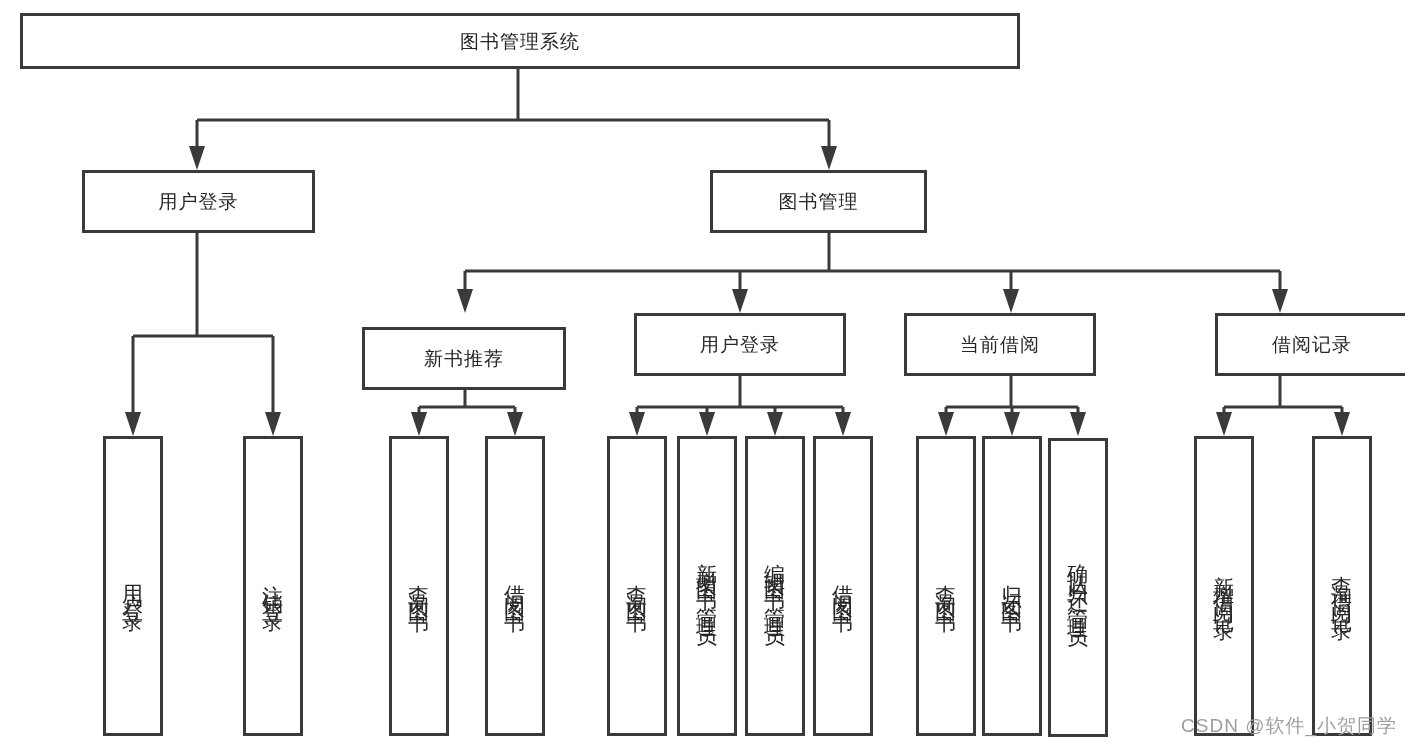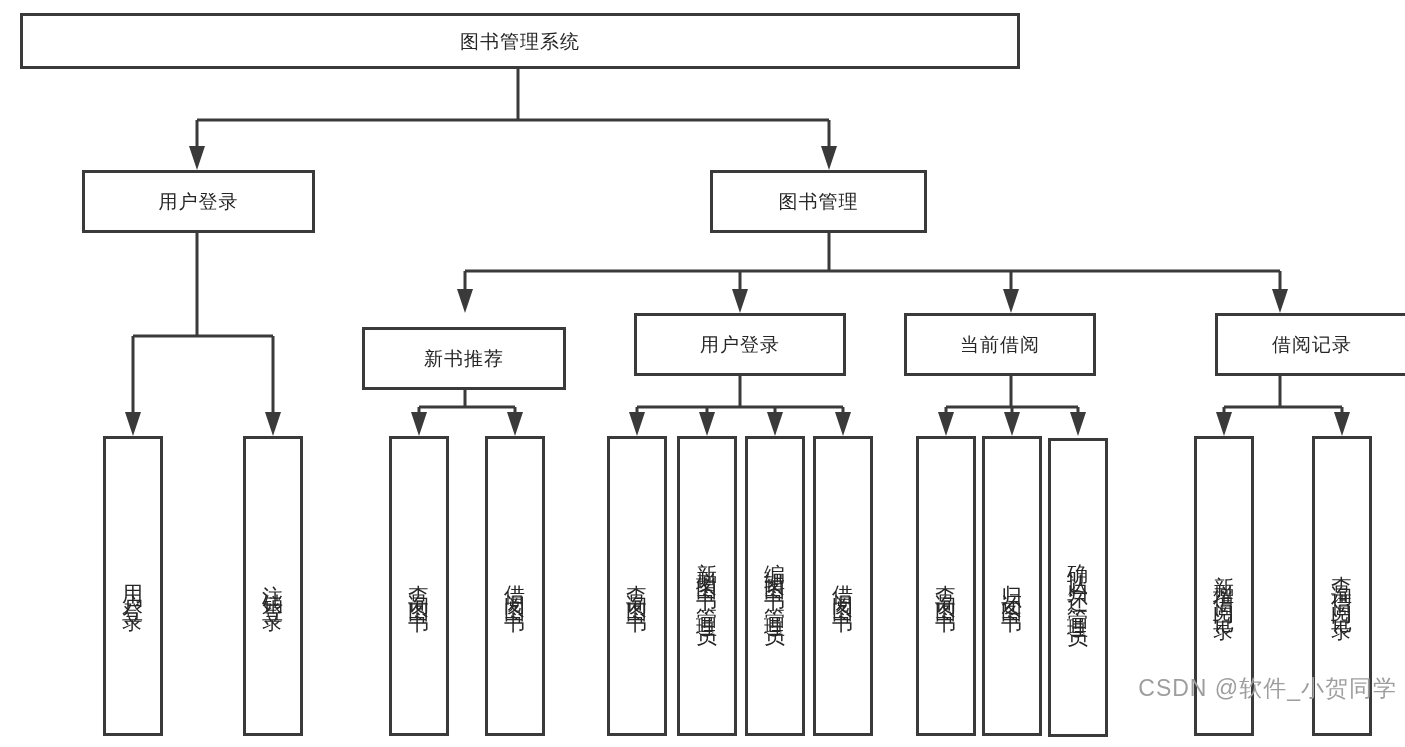--- a/index.html
+++ b/index.html
@@ -40,23 +40,23 @@
   .vbox .vtext{
     writing-mode:vertical-rl;
     text-orientation:mixed;
     font-size:21px;
     letter-spacing:9px;
     line-height:1;
     white-space:nowrap;
   }
   .watermark{
     position:absolute;
-    top:675px;
+    top:715px;
     right:8px;
-    font-size:23px;
+    font-size:19px;
     letter-spacing:1px;
     color:var(--watermark);
     z-index:5;
     line-height:1.2;
   }
 </style>
 </head>
 <body>
 
 <div class="canvas">

